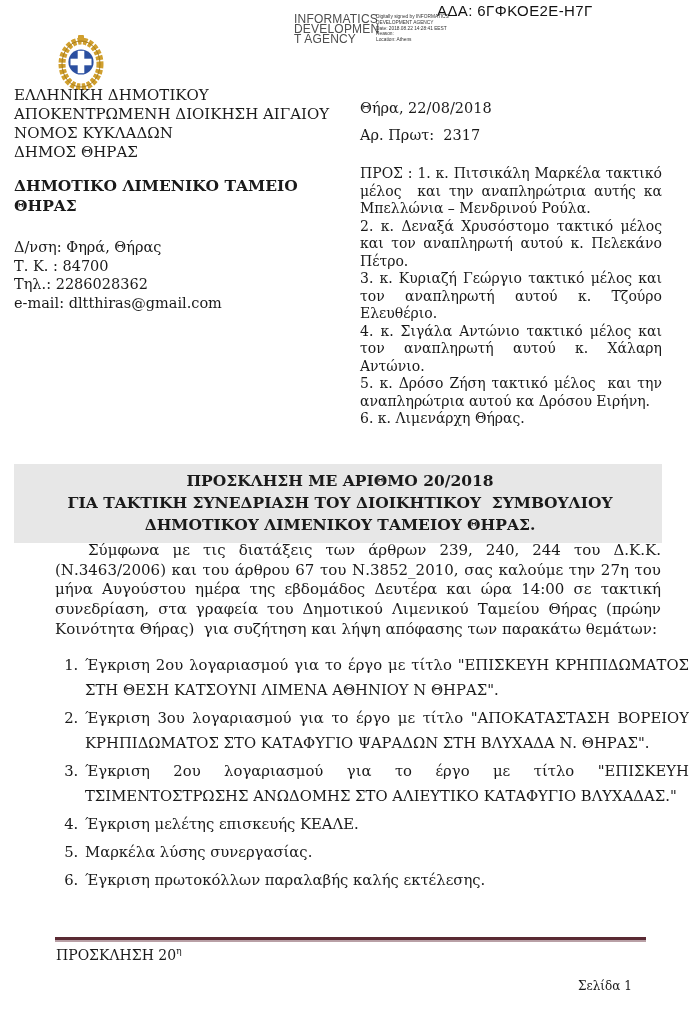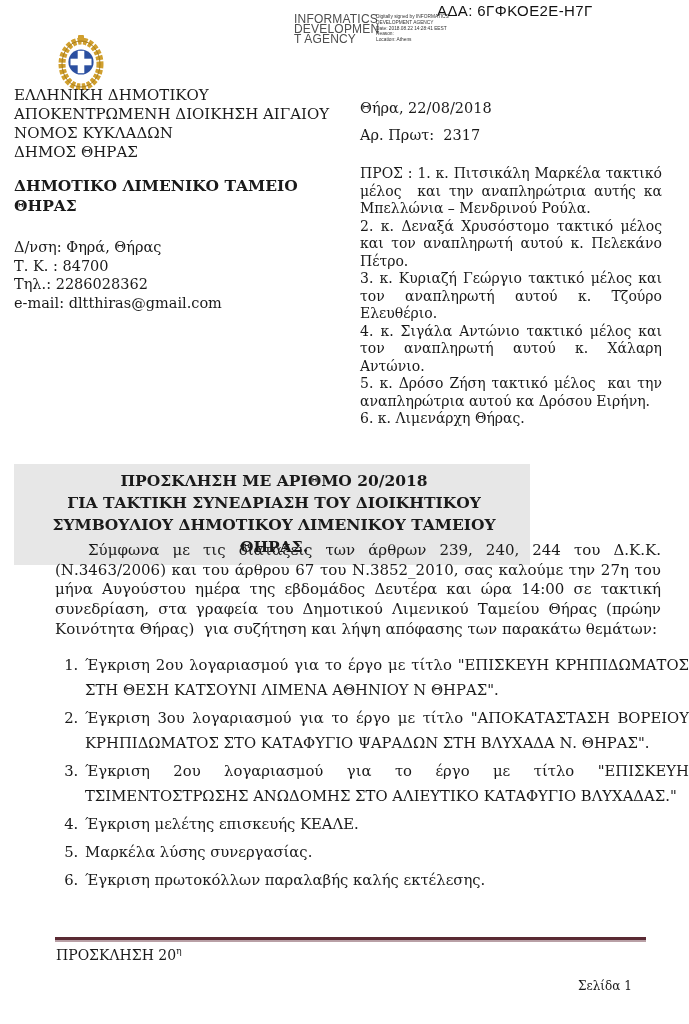--- a/index.html
+++ b/index.html
@@ -57,21 +57,21 @@
   .city-date{font-size:14.5px;line-height:18px;}
   .protocol{font-size:14.5px;line-height:18px;margin-top:9px;}
   .recipients{margin-top:21px;}
   .recipient{
     font-size:14px;line-height:17.5px;
     text-align:justify;margin:0;
   }
 
   
   .banner{
-    position:absolute;left:14px;top:464px;width:516px;
+    position:absolute;left:14px;top:464px;width:648px;
     background:var(--banner-bg);
     box-sizing:border-box;padding:6px 10px 7px 14px;
     text-align:center;font-weight:bold;
     font-size:15.5px;line-height:22px;
   }
 
   
   .body-para{
     position:absolute;left:55px;top:541px;width:606px;
     font-size:15px;line-height:19.7px;

